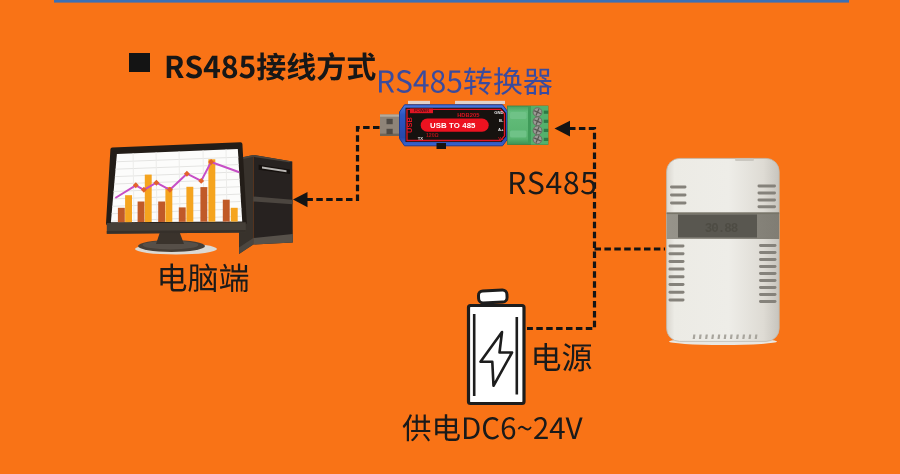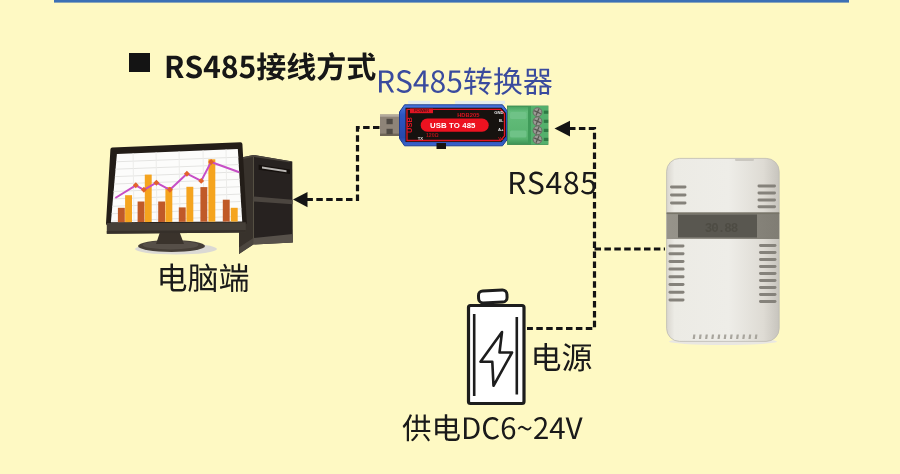--- a/index.html
+++ b/index.html
@@ -1,16 +1,16 @@
 <!DOCTYPE html>
 <html><head><meta charset="utf-8">
 <style>
 html,body{margin:0;padding:0;background:#ffffff;}
 body{font-family:"Liberation Sans",sans-serif;}
-#stage{position:relative;width:900px;height:474px;overflow:hidden;background:#fef9c3;}
+#stage{position:relative;width:900px;height:474px;overflow:hidden;background:#f97316;}
 </style></head>
 <body>
 <div id="stage">
 <svg width="900" height="474" viewBox="0 0 900 474">
 <defs>
 <linearGradient id="gBody" x1="0" y1="0" x2="1" y2="0">
  <stop offset="0" stop-color="#d9d6cf"></stop>
           <stop offset="0.07" stop-color="#ecebe5"></stop>
  <stop offset="0.55" stop-color="#eeede8"></stop>
           <stop offset="0.86" stop-color="#dedbd4"></stop>

